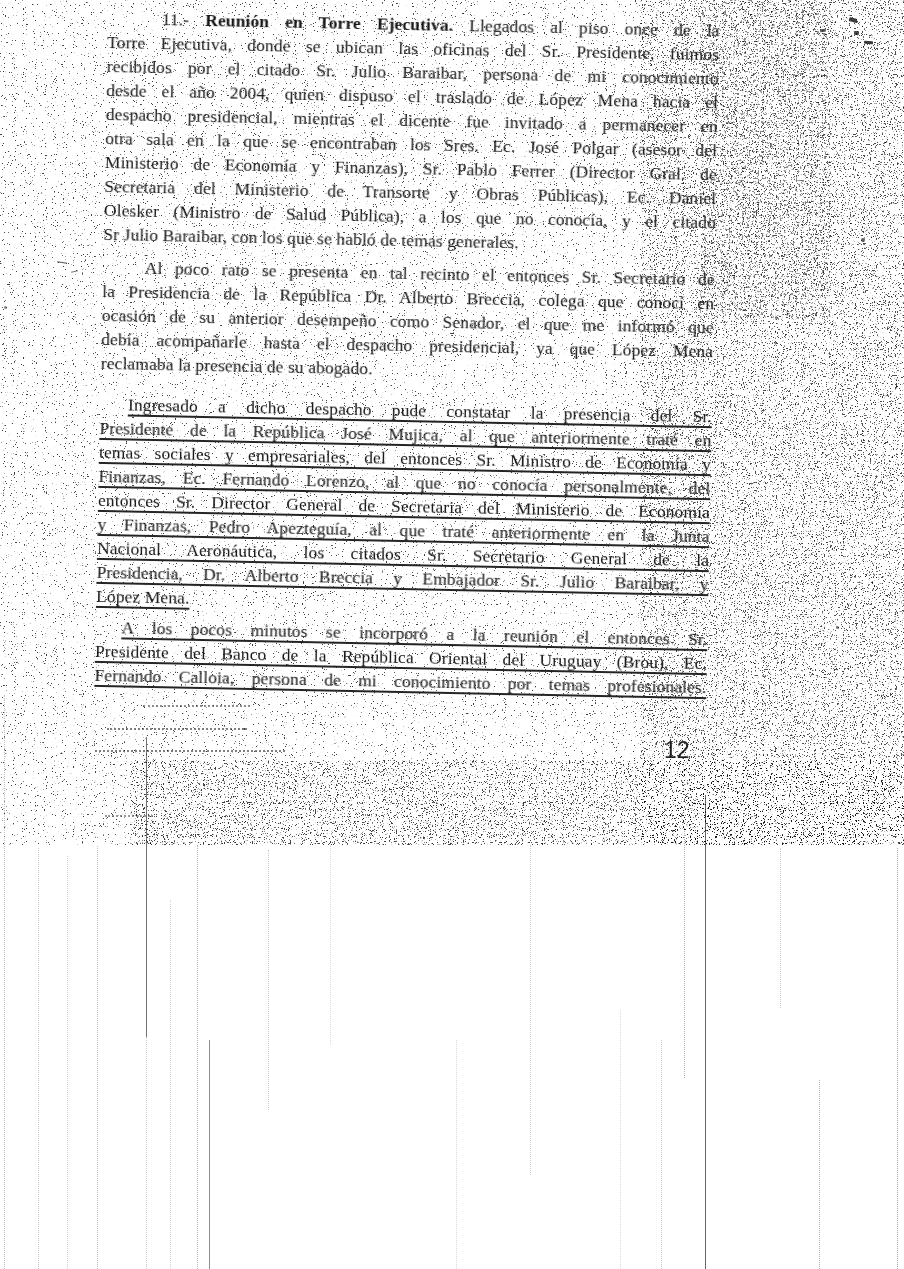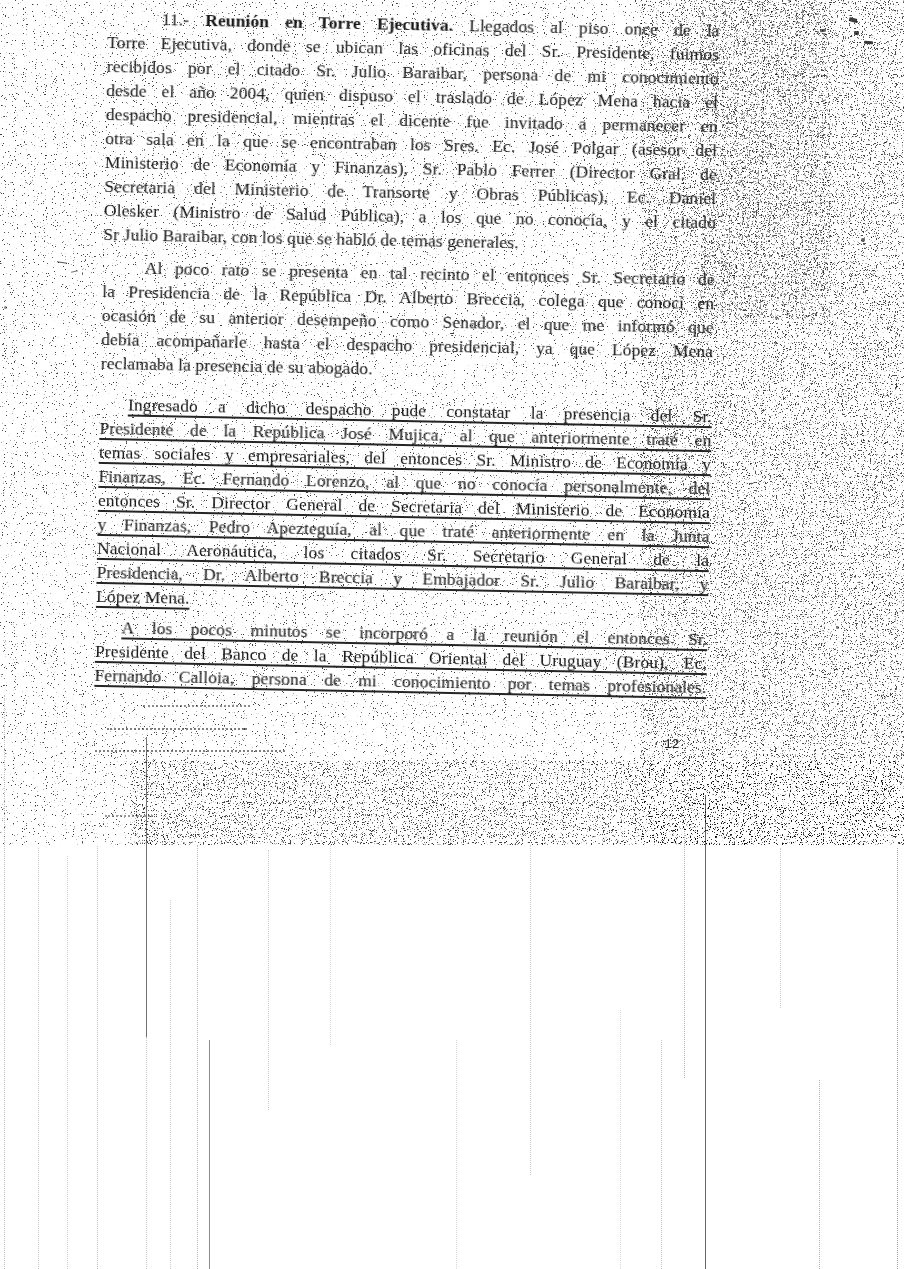--- a/index.html
+++ b/index.html
@@ -24,22 +24,22 @@
   .p3 .first{text-indent:28px;}
   .p4 .first{text-indent:26px;}
   .bold{font-weight:bold;}
   .underlined .line{
     text-decoration:underline;
     text-decoration-thickness:1.5px;
     text-underline-offset:3.5px;
     text-decoration-color:#242424;
   }
   .pagenum{
-    position:absolute;left:664px;top:737px;font-size:13px;
-    font-family:Liberation Mono, monospace;color:#1b1b1b;
+    position:absolute;left:664px;top:737px;font-size:23px;
+    font-family:Liberation Sans, sans-serif;color:#1b1b1b;
     transform:rotate(0.6deg);filter:blur(0.2px);
   }
   .noise{position:absolute;left:0;top:0;pointer-events:none;}
   .vline{position:absolute;width:0;}
   .hstreak{position:absolute;height:0;}
   .smudge{position:absolute;background:#1c1c1c;border-radius:1px;}
   .tick{position:absolute;width:10px;height:0;}
 </style>
 </head>
 <body>

